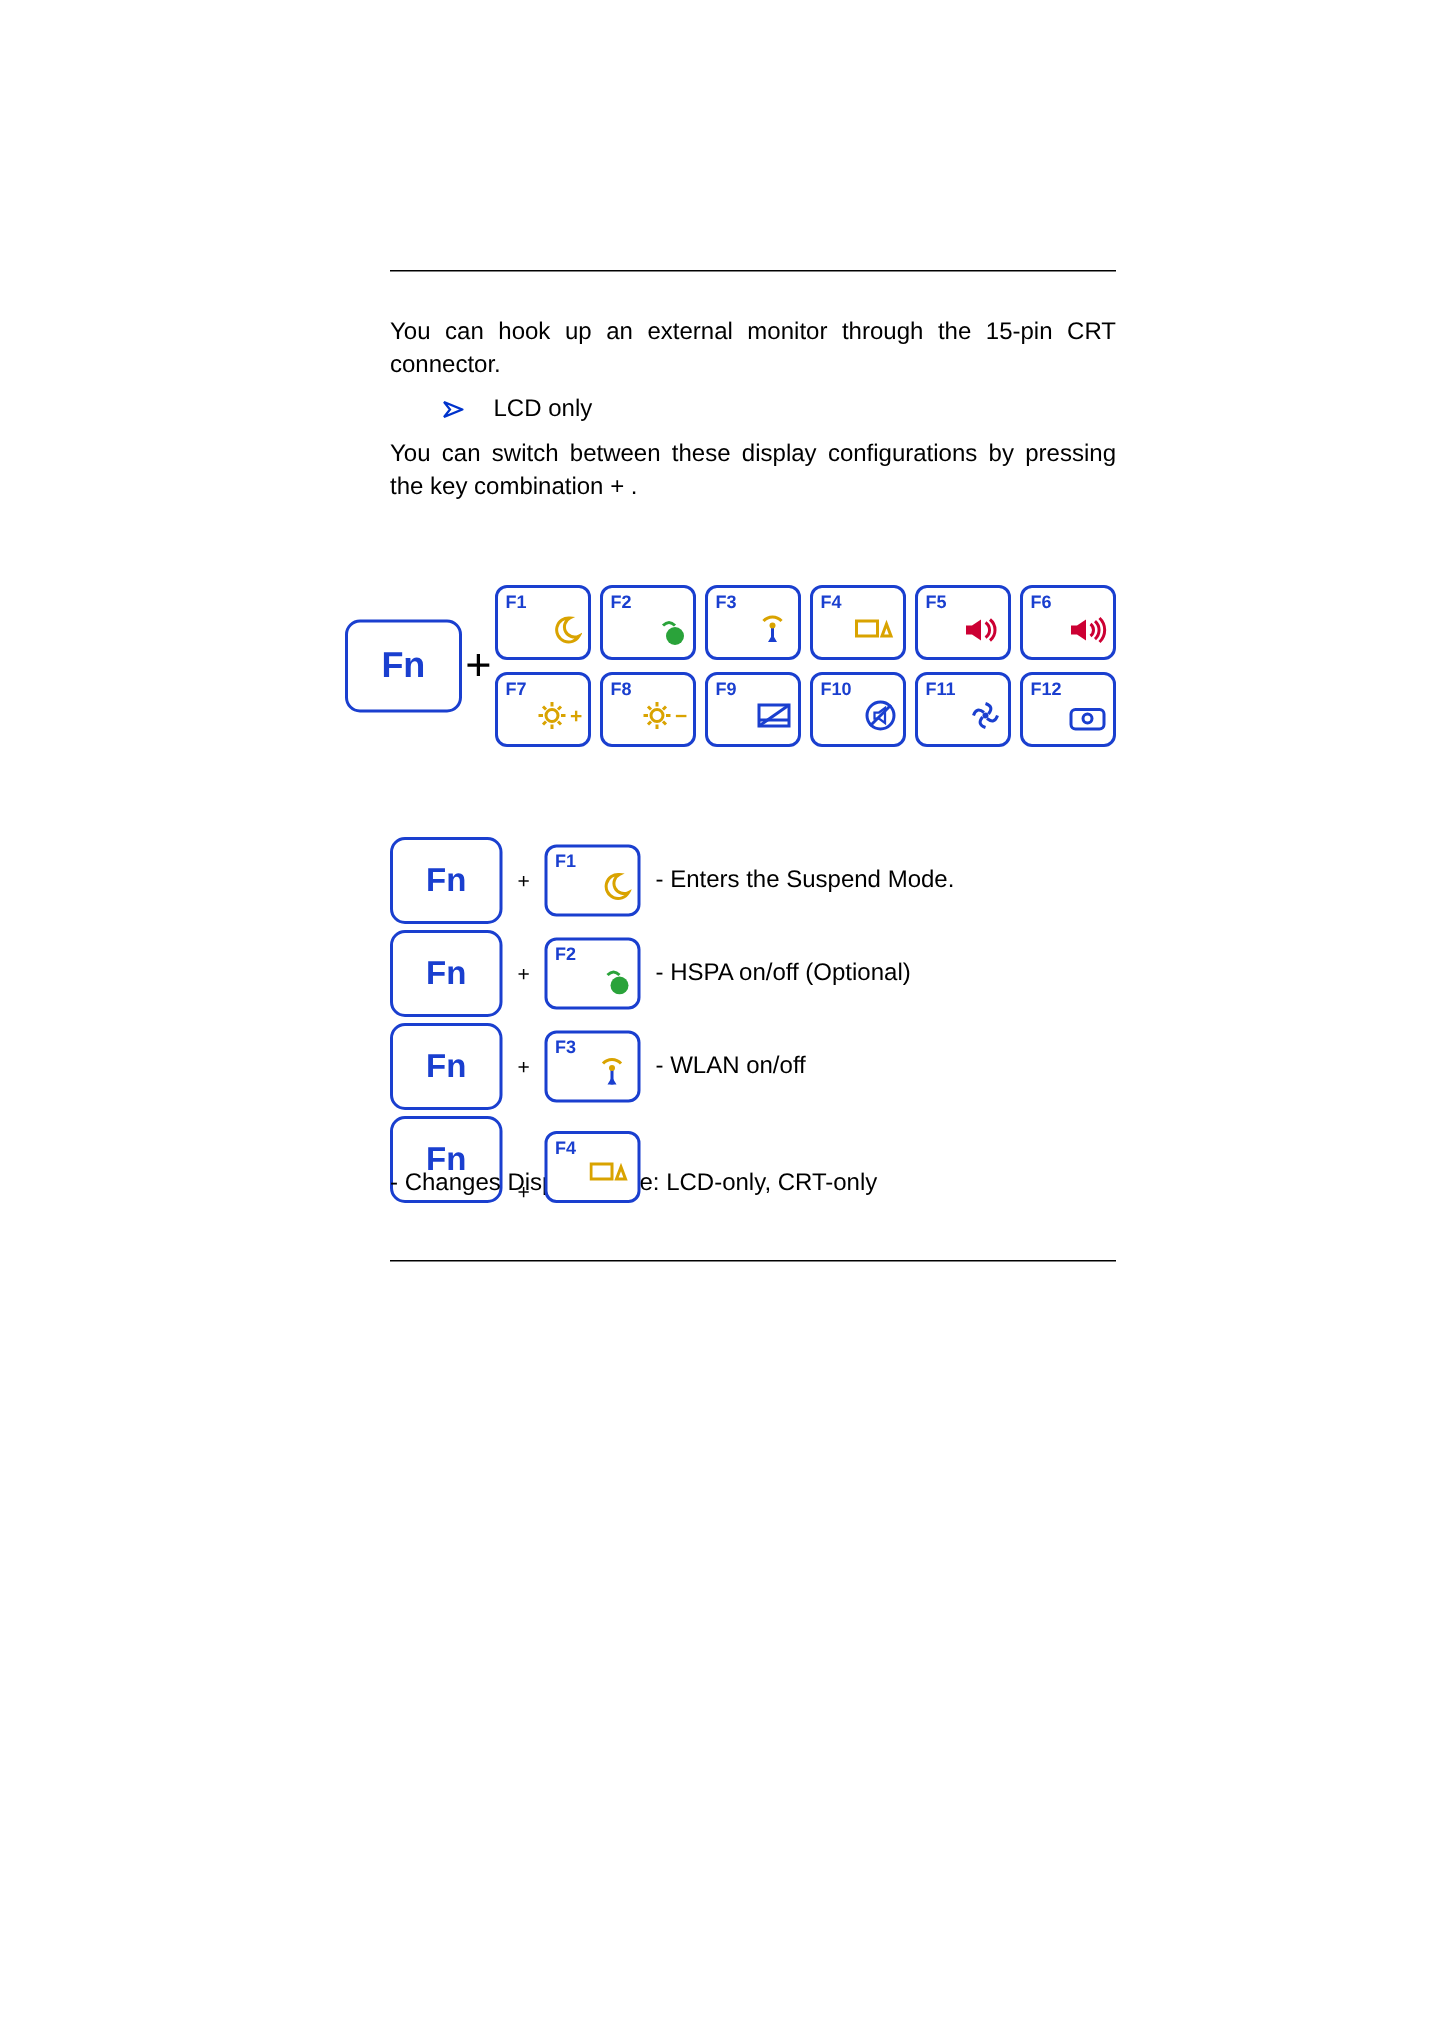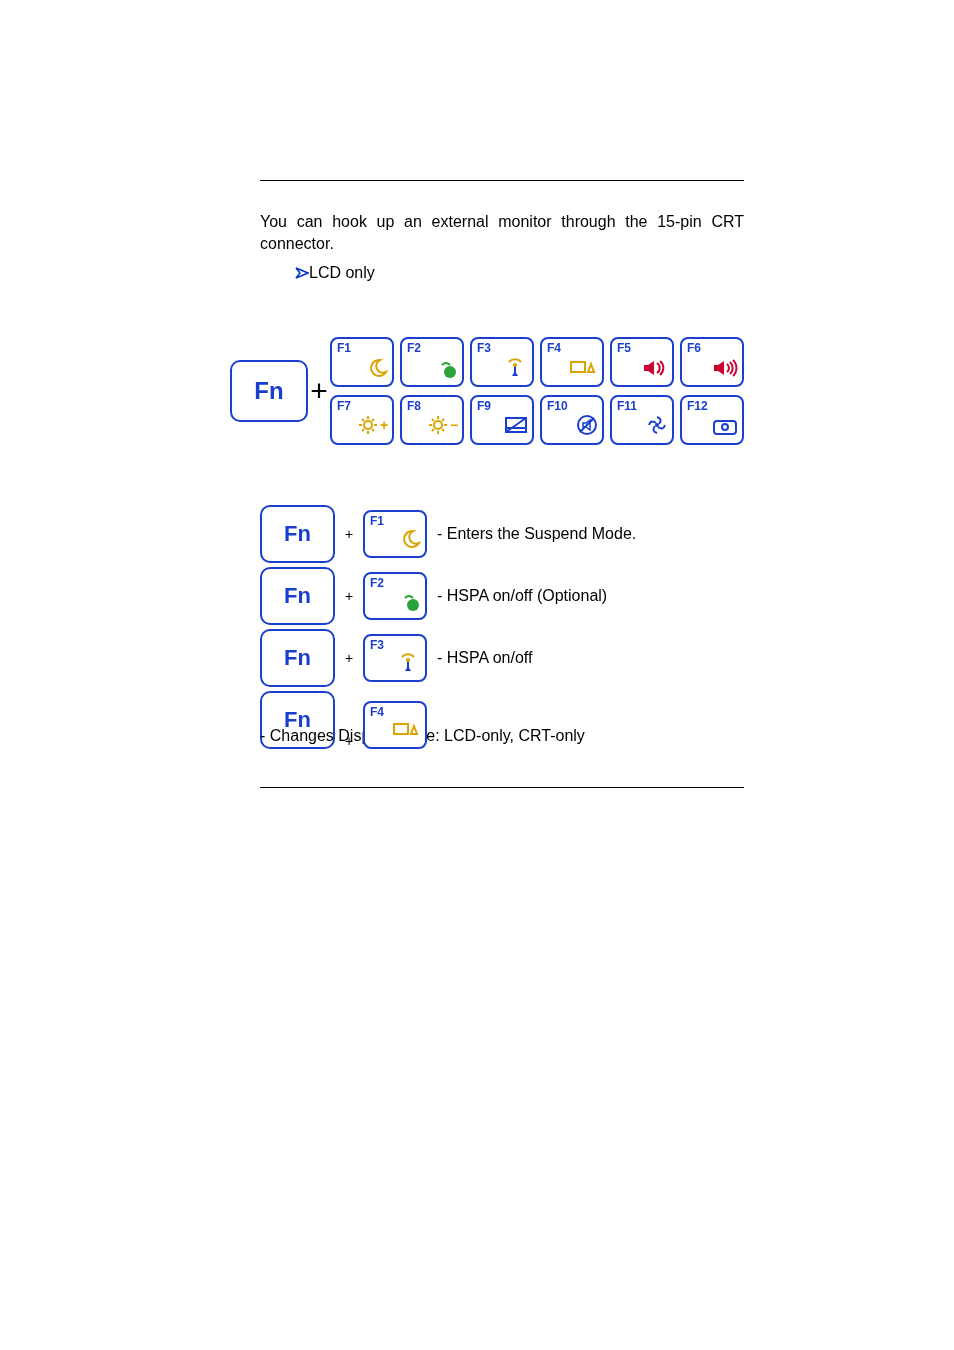--- a/index.html
+++ b/index.html
@@ -29,21 +29,21 @@
     text-align: justify;
     margin: 10px 0;
     line-height: 1.35;
   }
   .bullets {
     padding-left: 35px;
   }
   .bullets .row {
     display: flex;
     align-items: center;
-    gap: 0;
+    gap: 20px;
     margin: 0;
   }
   .arrow-icon svg { display: block; }
   .fnrow {
     display: flex;
     align-items: center;
     gap: 10px;
     margin-top: 4px;
   }
   .fnrow.small .fnkey {
@@ -146,20 +146,21 @@
     <div class="row">
       <span class="arrow-icon">
         <svg width="14" height="12">
             <path d="M1 1 L13 6 L1 11 L5 6 Z" fill="#fff" stroke="#0033cc" stroke-width="1.5"></path>
           </svg>
       </span>
       <span>LCD only</span>
     </div>
   </div>
 
+  <p class="para">You can switch between these display configurations by pressing the key combination        +       .</p>
 
   <div class="big-fn-block">
     <div class="big-fn">
         <span>Fn</span>
       </div>
     <div class="plus-big">+</div>
     <div class="gridkeys">
       <div class="r">
         <div class="fkey">
             <span class="lbl">F1</span>
@@ -310,21 +311,21 @@
     <span class="plus-small">+</span>
     <div class="fkey small-fkey">
         <span class="lbl">F3</span>
         <span class="glyph"><svg width="26" height="22">
             <path d="M13 20 L13 10" stroke="#1a3fcf" stroke-width="2"></path>
             <path d="M7 6 A8 8 0 0 1 19 6" fill="none" stroke="#d9a300" stroke-width="2"></path>
             <circle cx="13" cy="9" r="2" fill="#d9a300"></circle>
             <path d="M10 20 L16 20 L13 15 Z" fill="#1a3fcf"></path>
           </svg></span>
       </div>
-    <span class="desc">- HSPA on/off</span>
+    <span class="desc">- WLAN on/off</span>
   </div>
 
 
   <div>
     <div class="fnrow small" style="align-items:flex-end;">
       <div class="fnkey">
           <span>Fn</span>
         </div>
       <span class="plus-small">+</span>
       <div class="fkey small-fkey">

